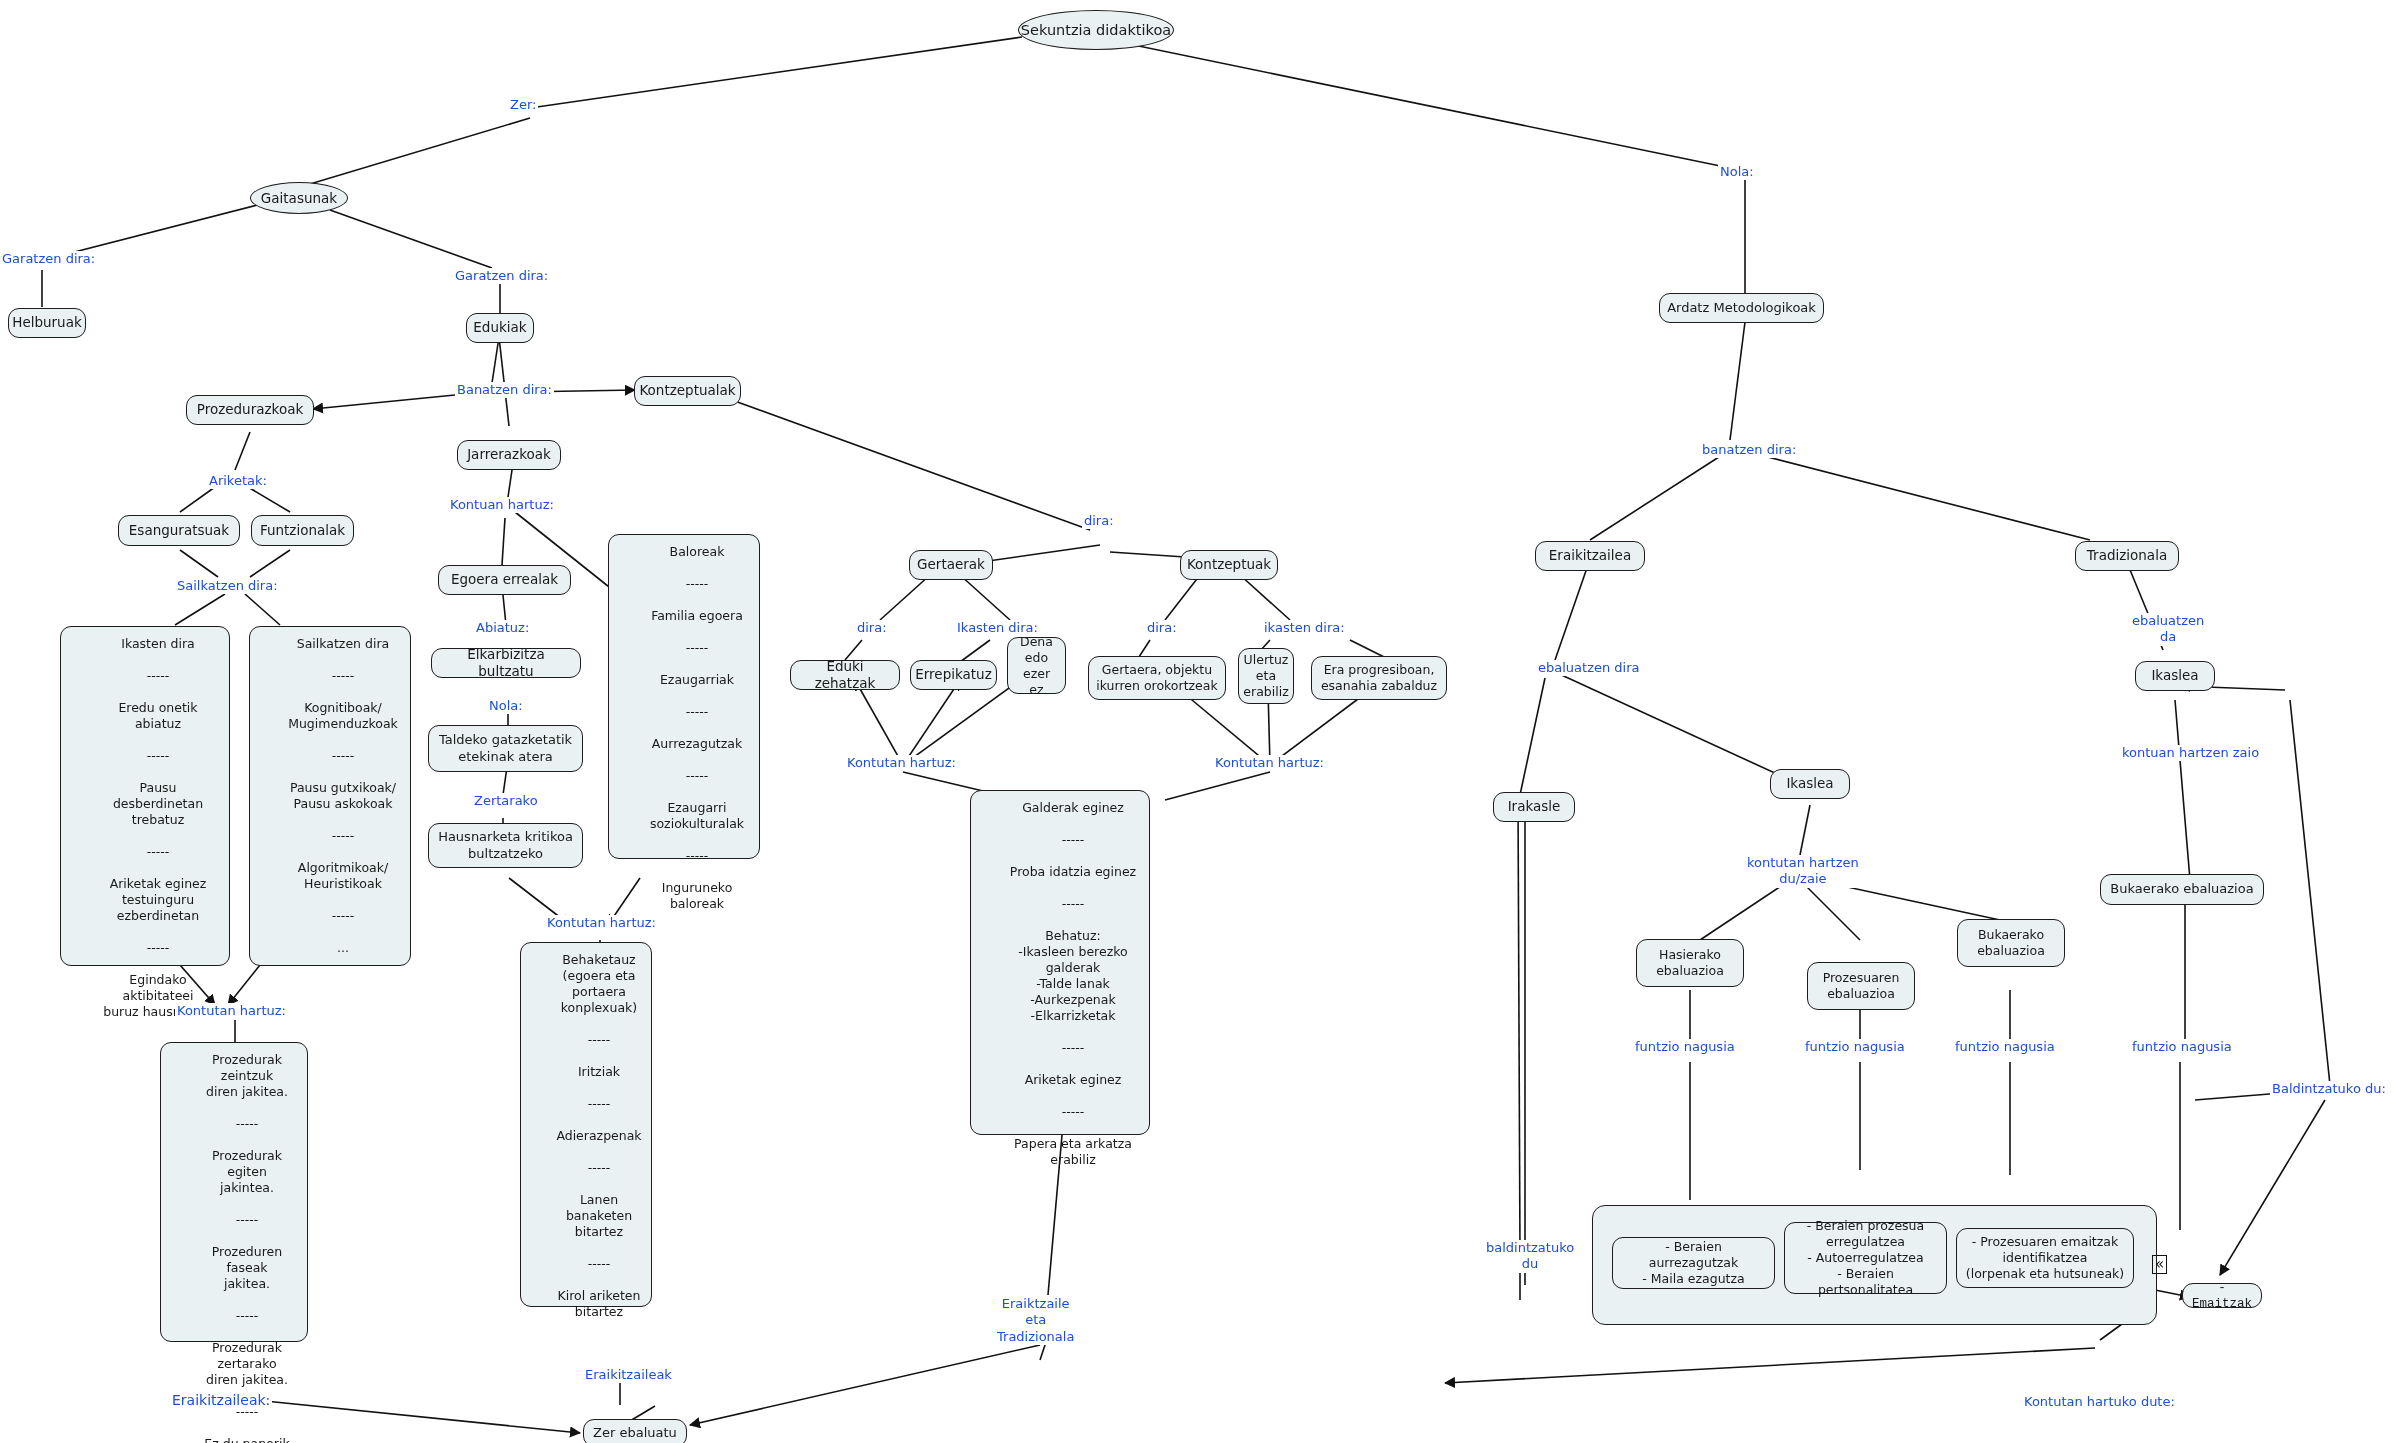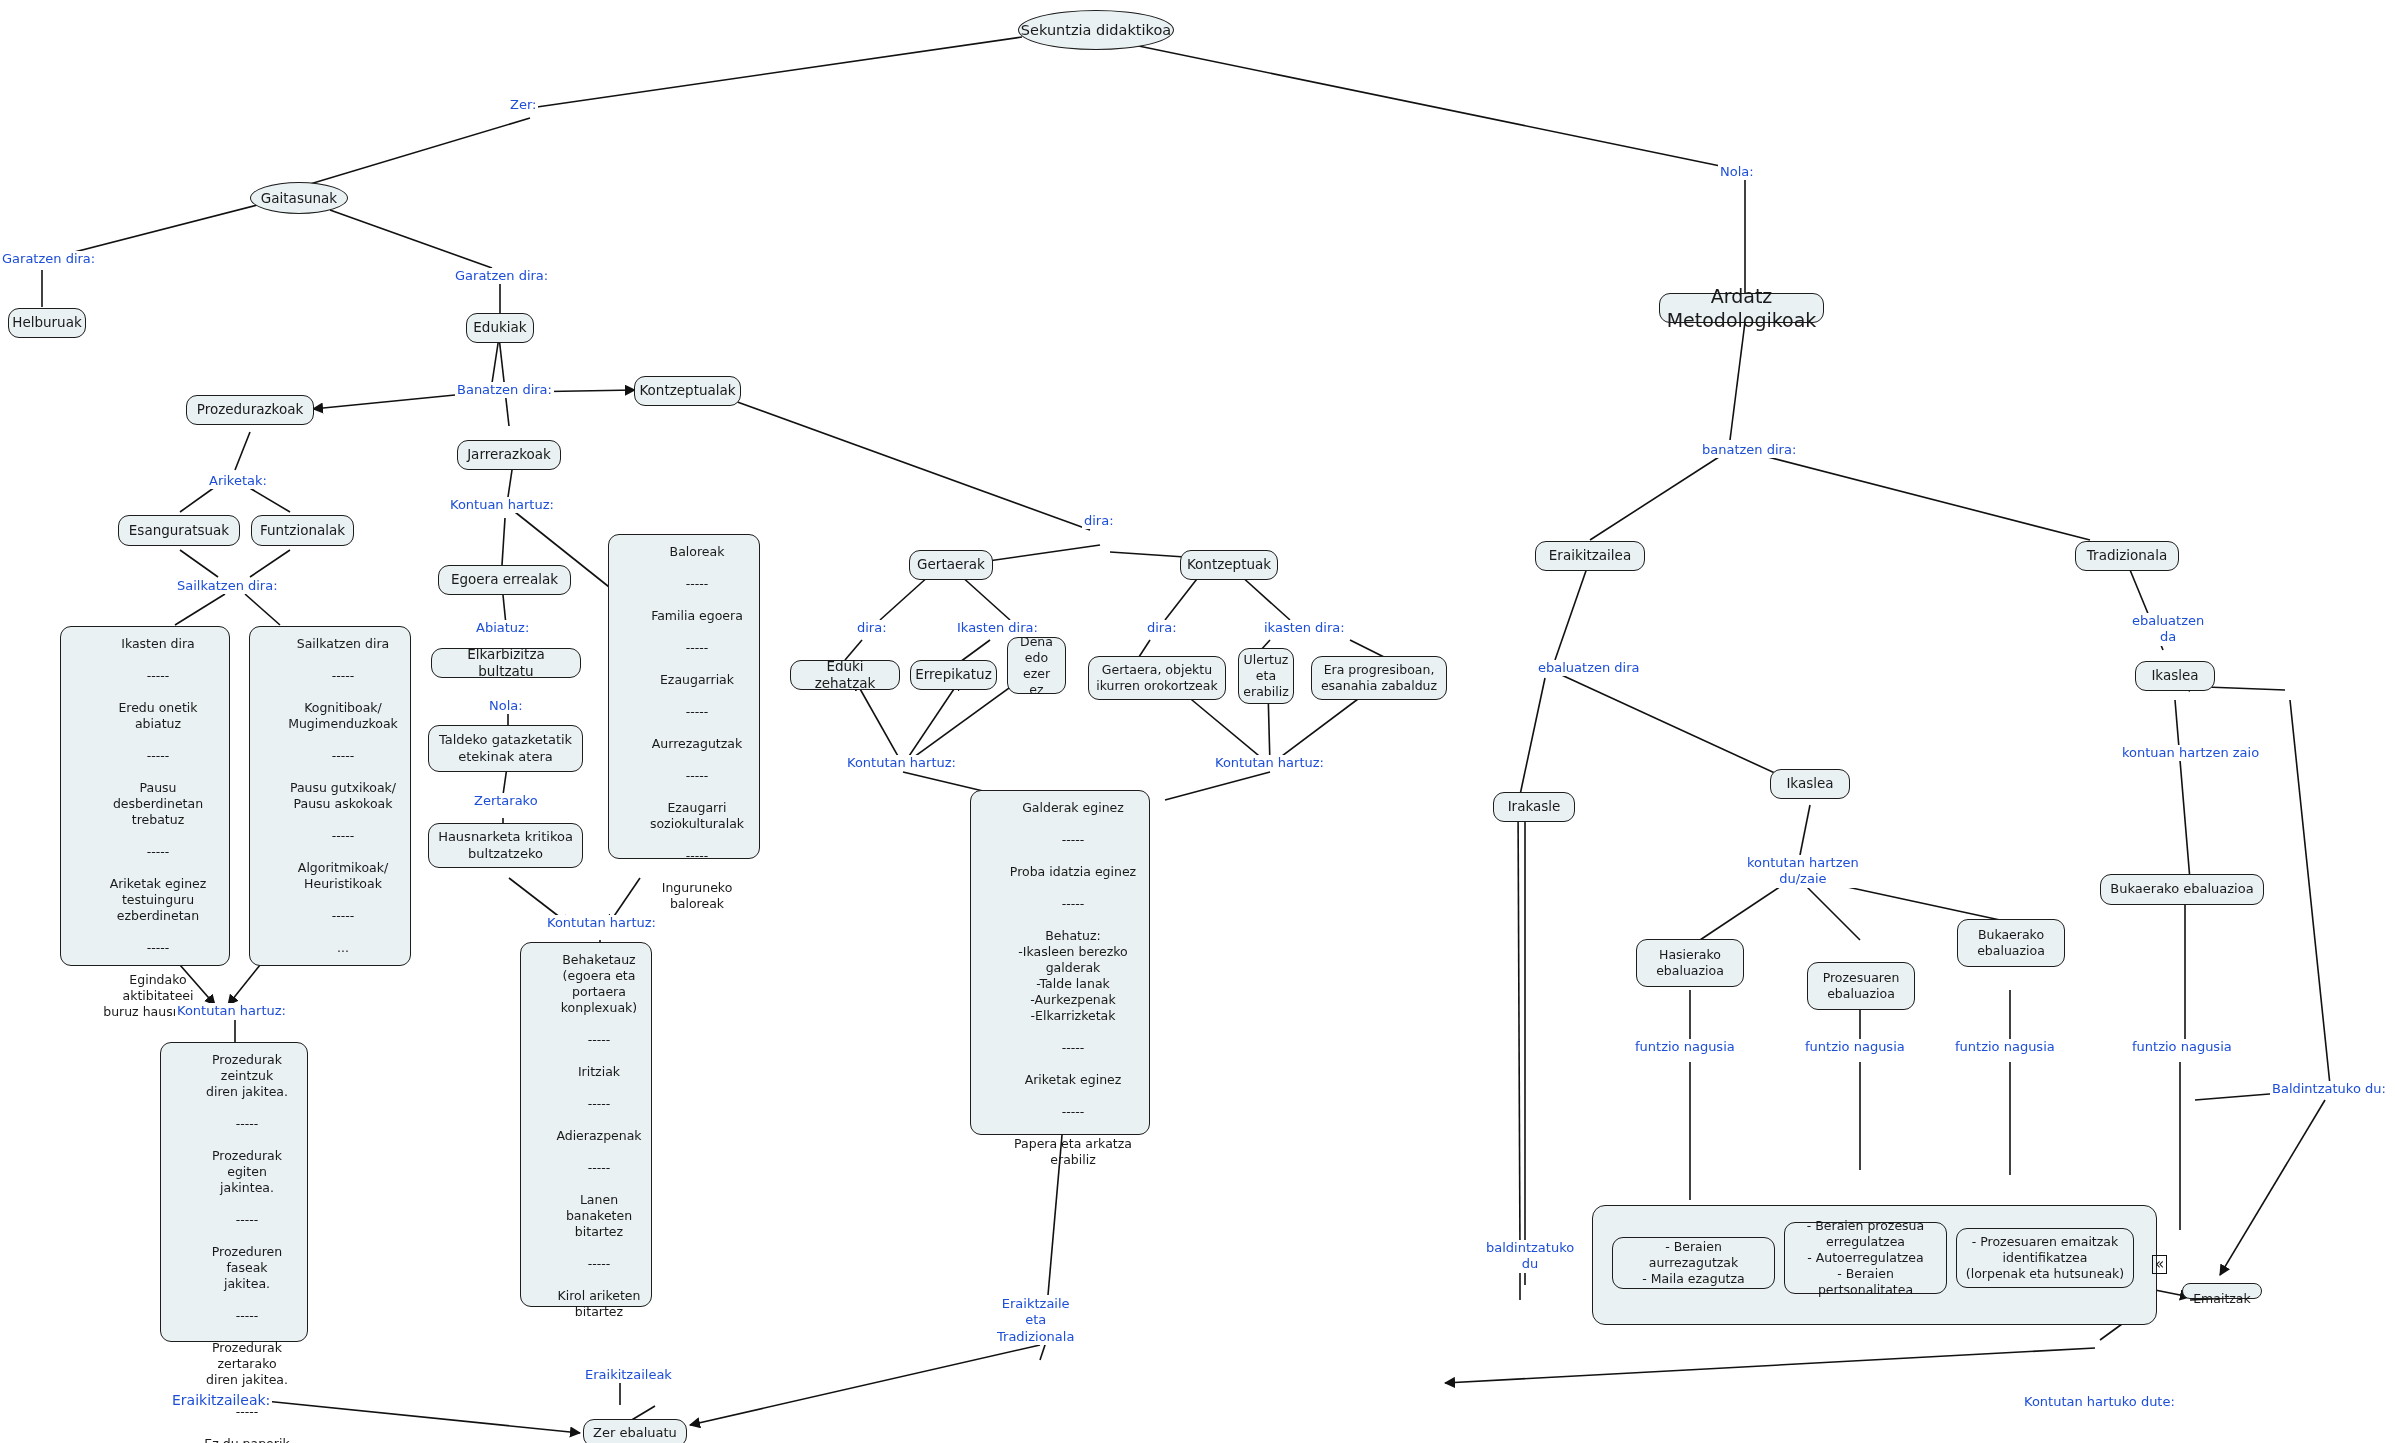--- a/index.html
+++ b/index.html
@@ -318,21 +318,21 @@
 
 -----
 
 Ariketak eginez
 
 -----
 
 Papera eta arkatza
 erabiliz</div>
 
-  <div class="node" style="left:1659px;top:293px;width:165px;height:30px;font-size:19px;">Ardatz Metodologikoak</div>
+  <div class="node" style="left:1659px;top:293px;width:165px;height:30px;font-size:13px;">Ardatz Metodologikoak</div>
 
   <div class="node" style="left:1535px;top:541px;width:110px;height:30px;font-size:13.5px;">Eraikitzailea</div>
 
   <div class="node" style="left:2075px;top:541px;width:104px;height:30px;font-size:13.5px;">Tradizionala</div>
 
   <div class="node" style="left:1493px;top:792px;width:82px;height:30px;font-size:13.5px;">Irakasle</div>
 
   <div class="node" style="left:1770px;top:769px;width:80px;height:30px;font-size:13.5px;">Ikaslea</div>
 
   <div class="node" style="left:2135px;top:661px;width:80px;height:30px;font-size:13.5px;">Ikaslea</div>
@@ -355,21 +355,21 @@
 
   <div class="node" style="left:1784px;top:1222px;width:163px;height:72px;font-size:12.5px;">- Beraien prozesua
 erregulatzea
 - Autoerregulatzea
 - Beraien pertsonalitatea</div>
 
   <div class="node" style="left:1956px;top:1228px;width:178px;height:60px;font-size:12.5px;">- Prozesuaren emaitzak
 identifikatzea
 (lorpenak eta hutsuneak)</div>
 
-  <div class="node" style="left:2182px;top:1283px;width:80px;height:16px;font-size:12.5px;">- Emaitzak</div>
+  <div class="node" style="left:2182px;top:1283px;width:80px;height:25px;font-size:12.5px;font-family:Liberation Mono, monospace;">- Emaitzak</div>
 
   <div class="node" style="left:583px;top:1419px;width:104px;height:28px;font-size:13px;">Zer ebaluatu</div>
 
   <span class="marker" style="left:2152px;top:1255px;border:1.2px solid #111;line-height:1;padding:1px 2px;">«</span>
 
   <div class="lbl" style="left:508px;top:97px;font-size:13px;">Zer:</div>
   <div class="lbl" style="left:1718px;top:164px;font-size:13px;">Nola:</div>
   <div class="lbl" style="left:0px;top:251px;font-size:13px;">Garatzen dira:</div>
   <div class="lbl" style="left:453px;top:268px;font-size:13px;">Garatzen dira:</div>
   <div class="lbl" style="left:455px;top:382px;font-size:13px;">Banatzen dira:</div>

